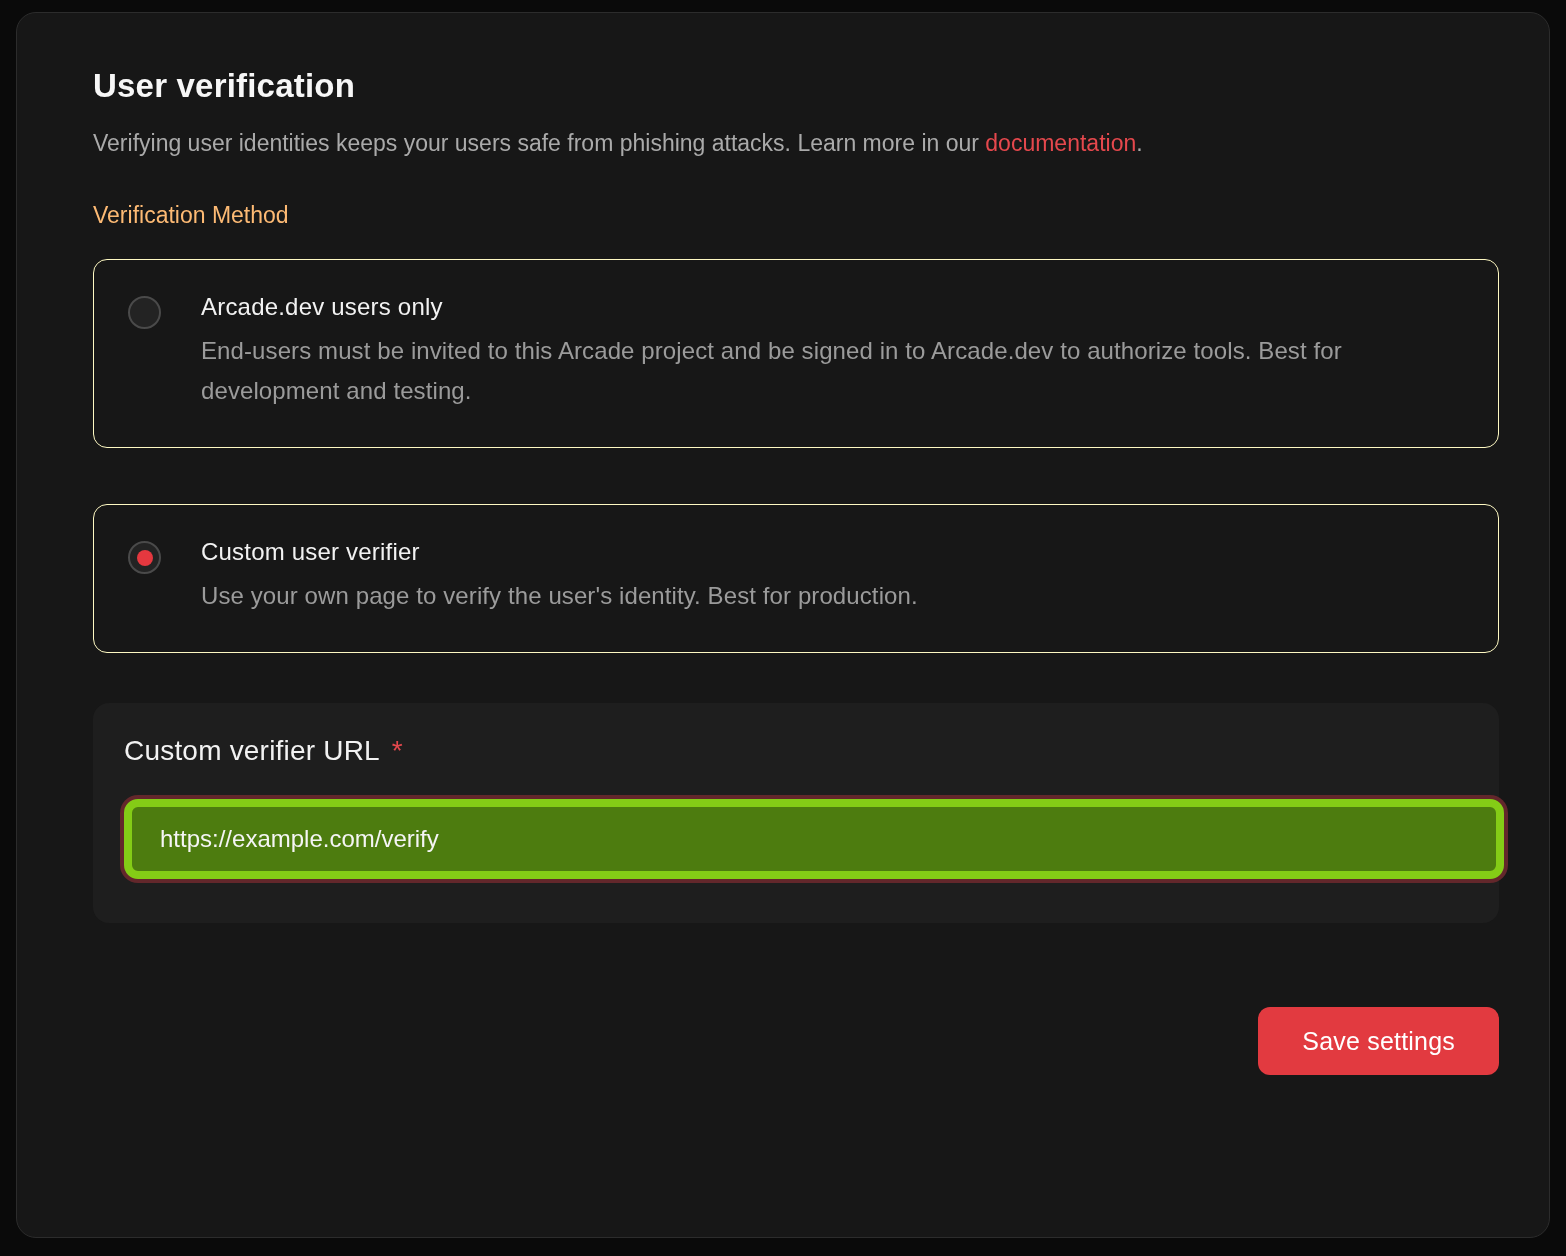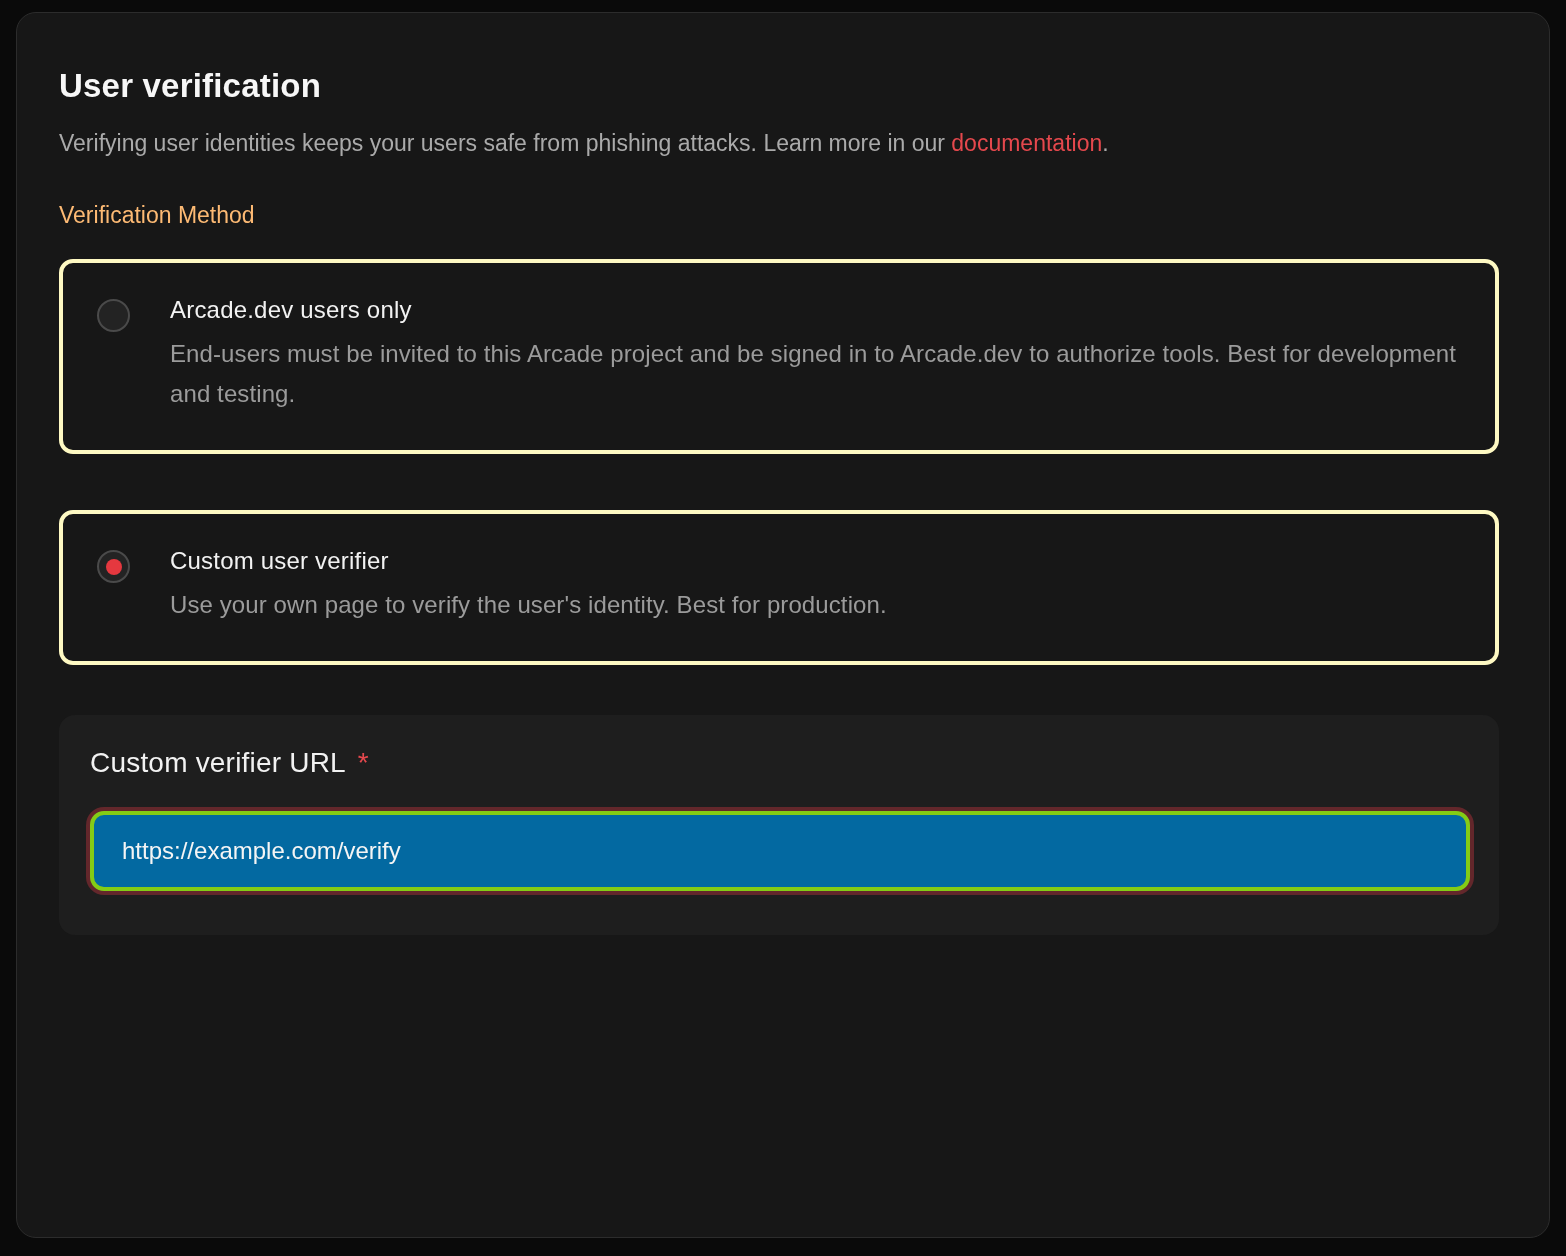--- a/index.html
+++ b/index.html
@@ -9,21 +9,21 @@
     font-family: "Liberation Sans", sans-serif;
     overflow: hidden;
   }
   .card {
     position: absolute;
     left: 16px; top: 12px;
     width: 1534px; height: 1226px;
     background: #171717;
     border: 1px solid #2c2c2c;
     border-radius: 20px;
-    padding: 54px 50px 0 42px;
+    padding: 54px 50px 0 76px;
   }
   .page-title {
     color: #f7f7f7;
     font-size: 33px;
     font-weight: 700;
     letter-spacing: 0.2px;
   }
   .intro {
     margin-top: 22px;
     color: #aaaaaa;
@@ -36,21 +36,21 @@
     cursor: pointer;
   }
   .section-heading {
     margin-top: 43px;
     color: #fdba74;
     font-size: 23px;
     font-weight: 500;
   }
   .option-box {
     margin-top: 30px;
-    border: 4px solid #fef9c3;
+    border: 1px solid #fef9c3;
     border-radius: 14px;
     background: #171717;
     padding: 33px 36px 36px 34px;
     display: flex;
     align-items: flex-start;
     gap: 40px;
     cursor: pointer;
   }
   .option-box + .option-box { margin-top: 56px; }
   .radio {
@@ -96,22 +96,22 @@
     font-size: 28px;
     font-weight: 500;
     letter-spacing: 0.2px;
   }
   .required-star { color: #e5484d; margin-left: 12px; font-weight: 500; }
   .url-input {
     display: block;
     margin-top: 32px;
     width: 1380px;
     height: 80px;
-    background: #0369a1;
-    border: 4px solid #84cc16;
+    background: #4d7c0f;
+    border: 8px solid #84cc16;
     box-shadow: 0 0 0 4px #63272b;
     border-radius: 14px;
     color: #f5f5f5;
     font-family: "Liberation Sans", sans-serif;
     font-size: 24px;
     padding: 0 28px;
     outline: none;
   }
   .helper {
     margin-top: 40px;
@@ -168,14 +168,17 @@
     </div>
   </div>
 
   <div class="url-panel">
     <div class="url-label-row">
       <span>Custom verifier URL</span><span class="required-star">*</span>
     </div>
     <input class="url-input" type="text" value="https://example.com/verify" style="">
   </div>
 
+  <div class="actions">
+    <button class="save-button">Save settings</button>
+  </div>
 
 </div>
 
 </body></html>

